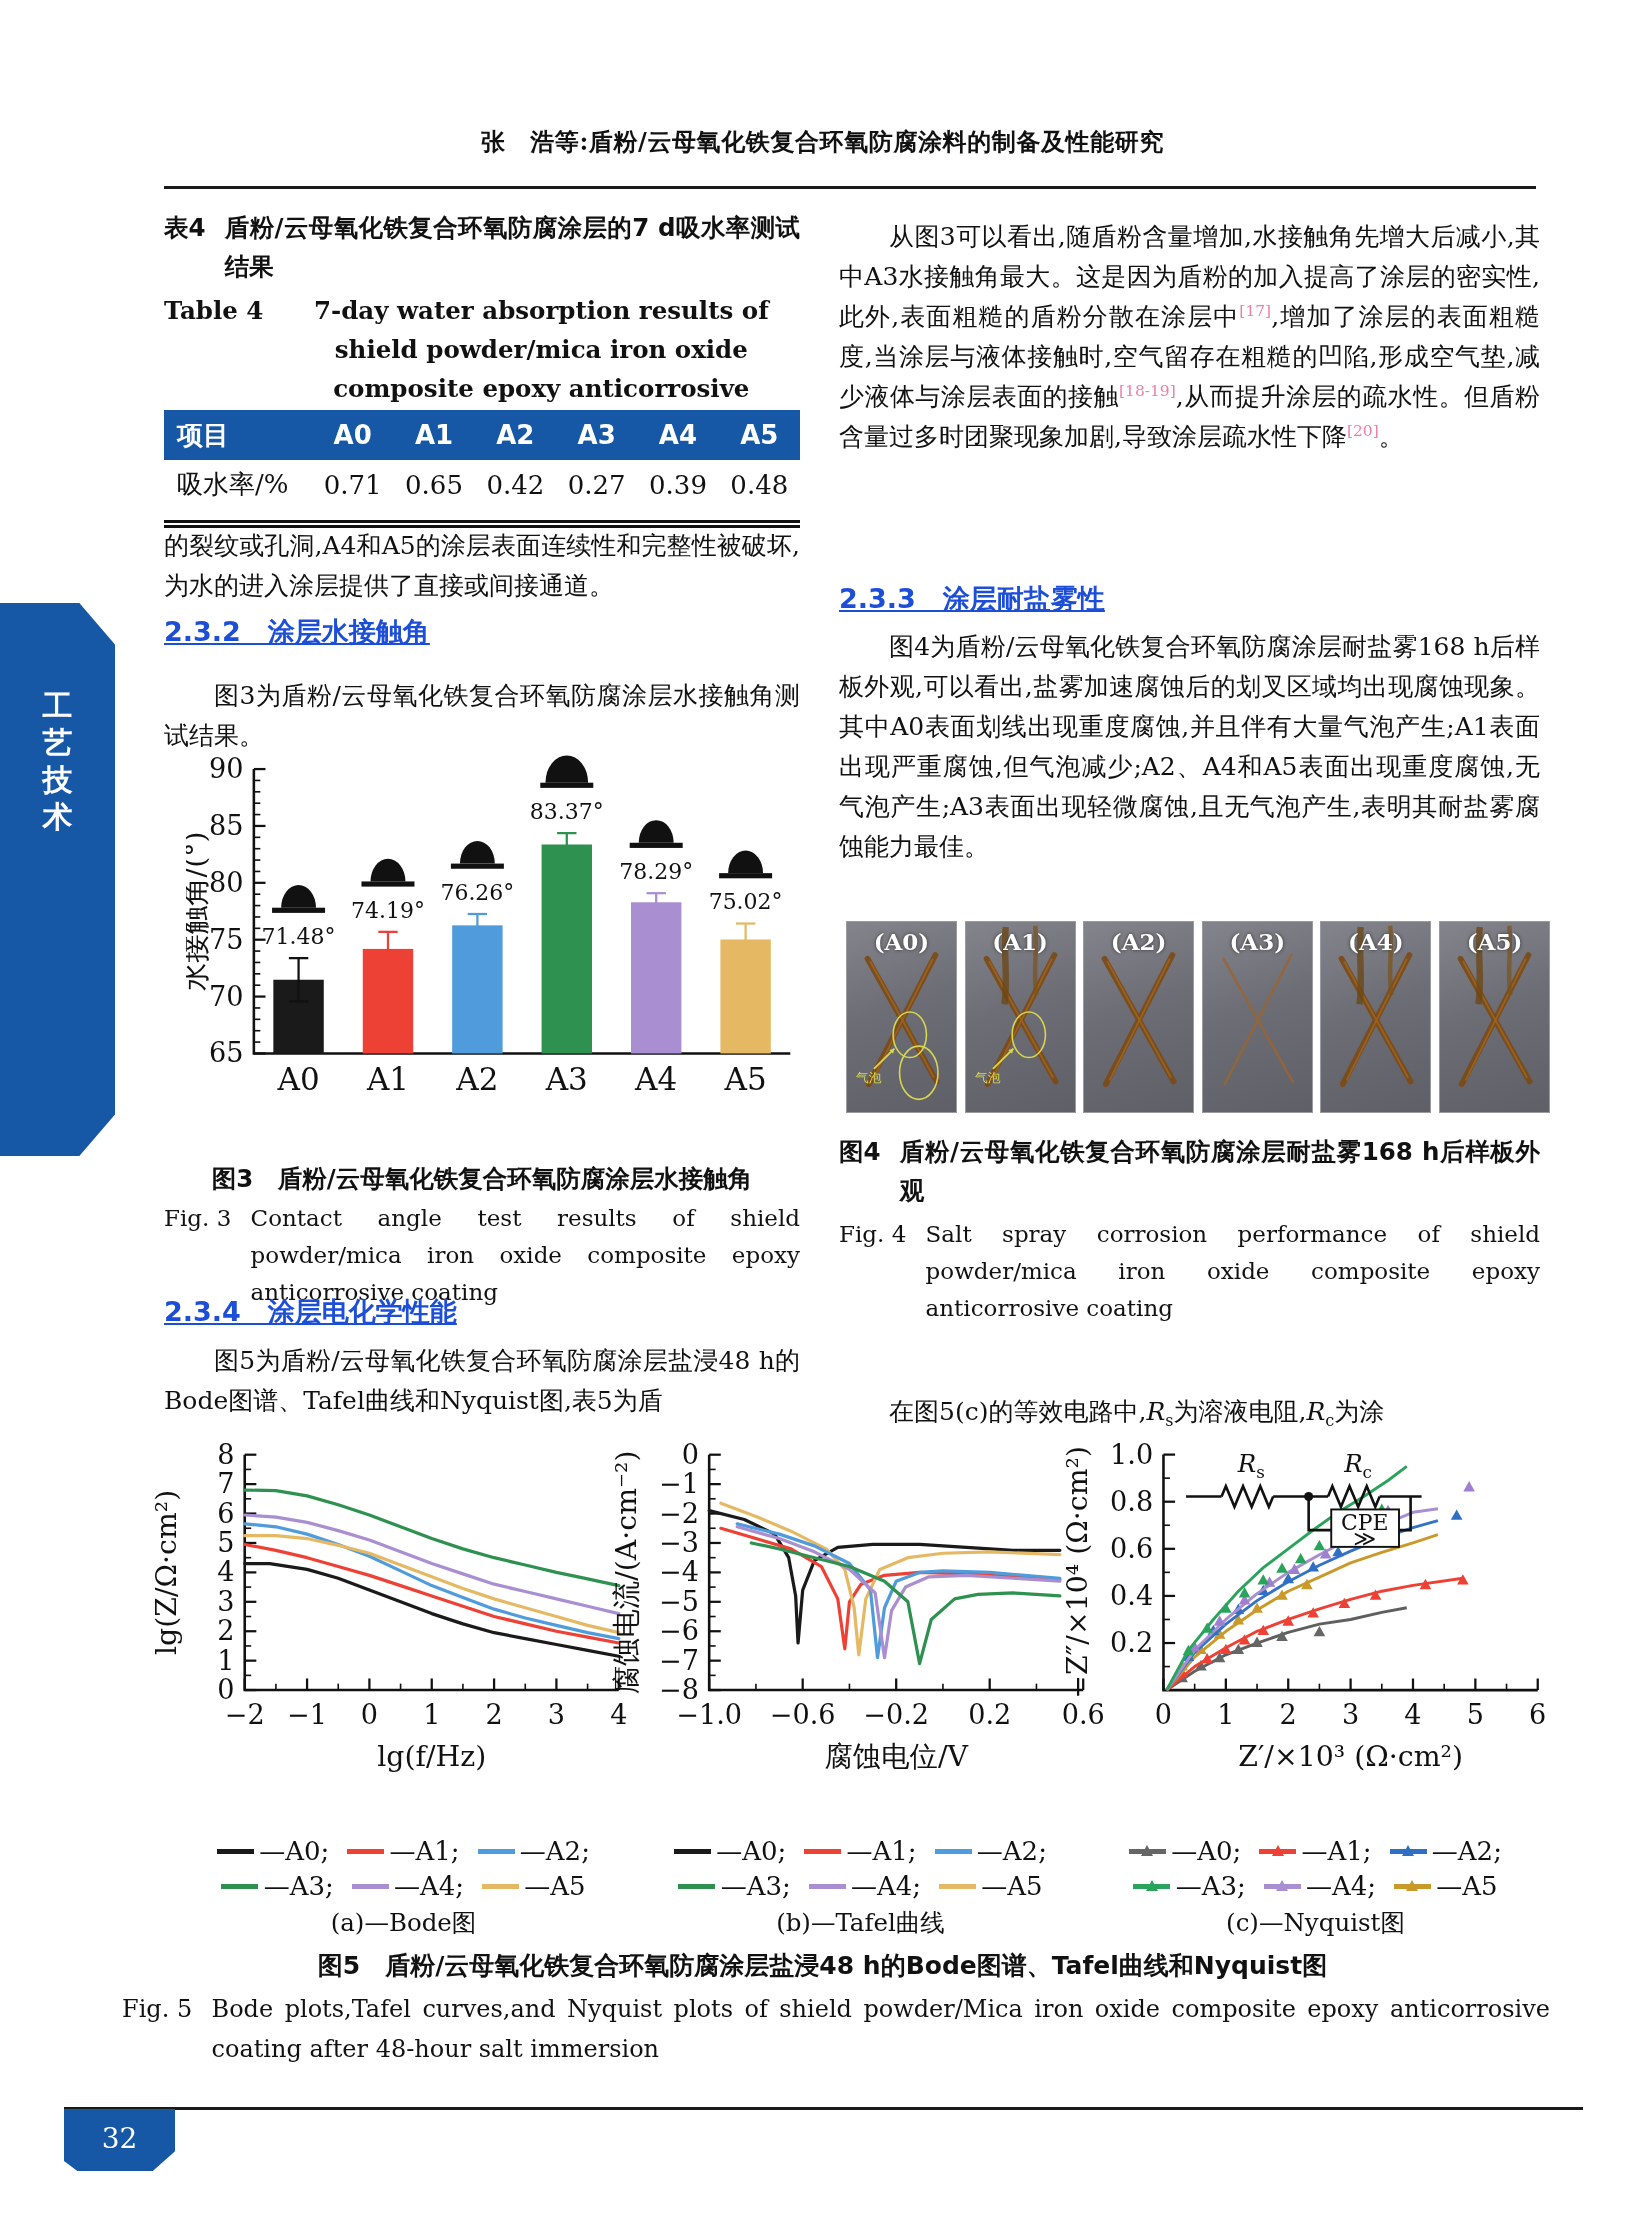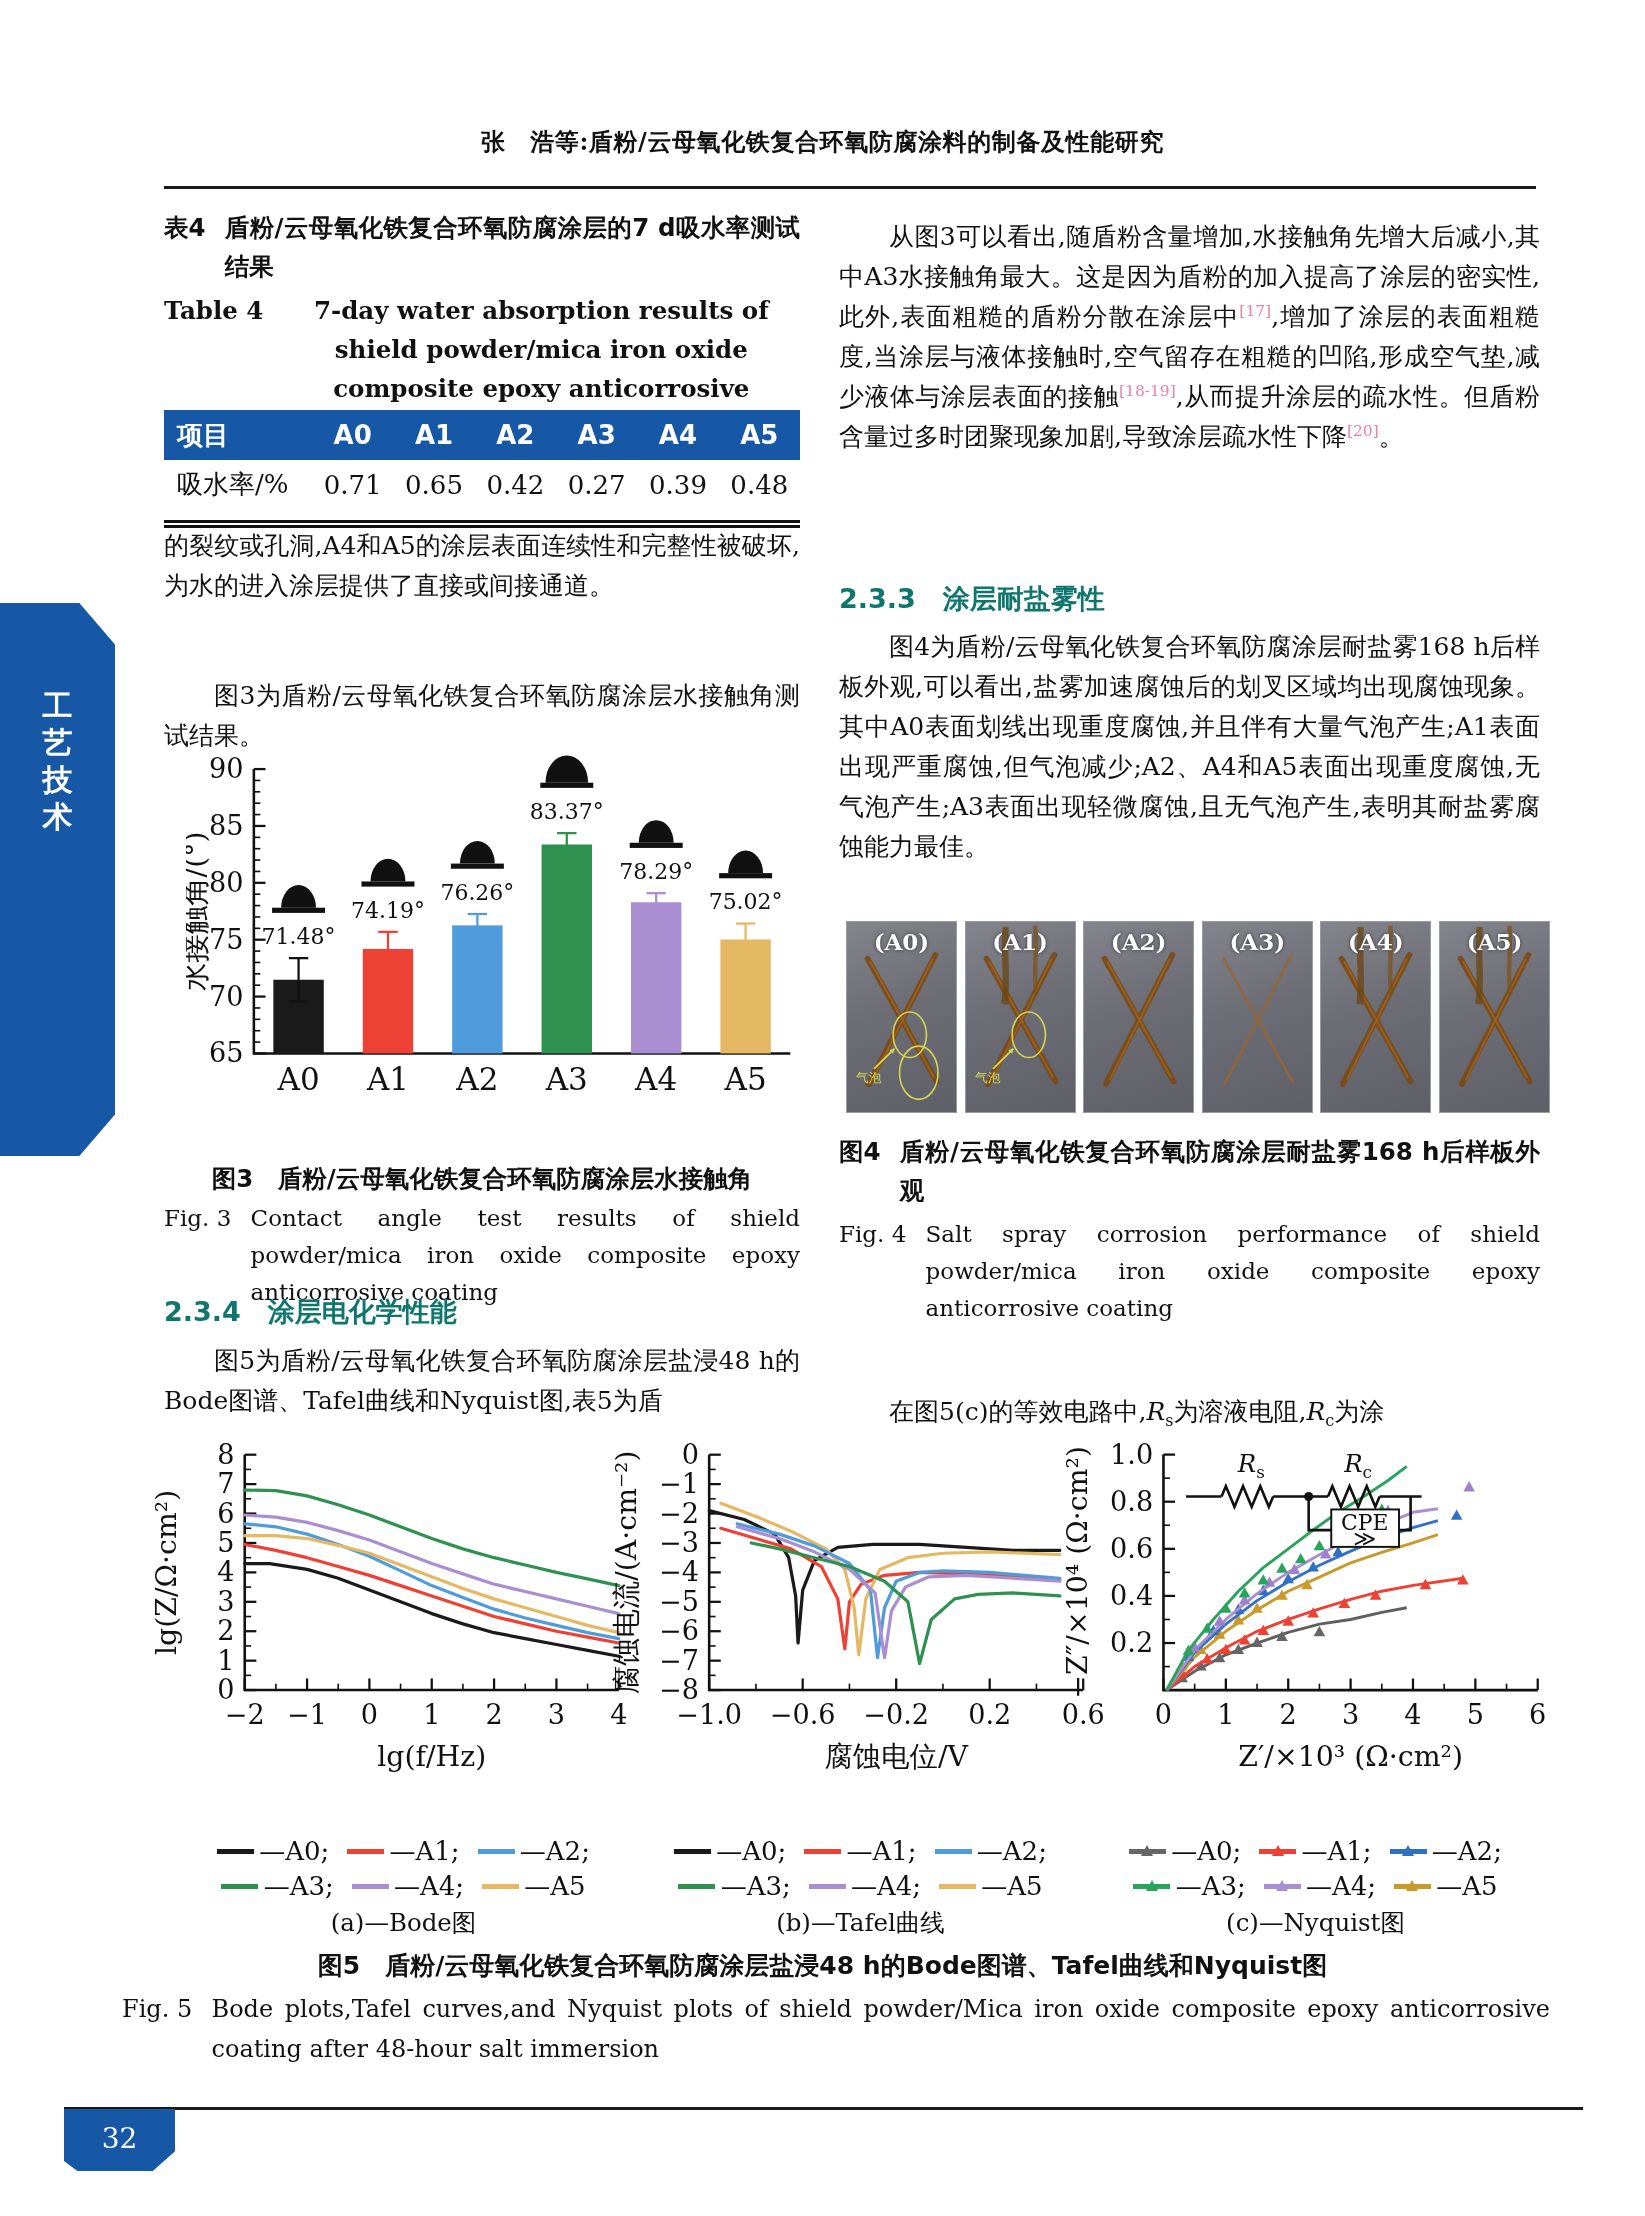--- a/index.html
+++ b/index.html
@@ -13,21 +13,21 @@
             clip-path:polygon(0 0,69% 0,100% 7.5%,100% 92.5%,69% 100%,0 100%);
             display:flex;flex-direction:column;align-items:center;padding-top:84px;box-sizing:border-box;}
   .side-tab span{color:#fff;font-family:"DejaVu Sans","Liberation Sans",sans-serif;
                  font-weight:bold;font-size:30px;line-height:37px;}
   
   .col-l{left:164px;width:636px;}
   .col-r{left:839px;width:701px;}
   .body-txt{font-size:25px;line-height:40px;text-align:justify;}
   .indent{text-indent:2em;}
   .heading{font-family:"DejaVu Sans","Liberation Sans",sans-serif;font-weight:bold;
-           color:#0f766e;font-size:27px;}
+           color:#1d4ed8;font-size:27px;text-decoration:underline;}
   sup.ref{color:#ed7fa3;font-size:15.5px;vertical-align:super;line-height:0;}
   sub.subv{font-size:16px;vertical-align:sub;line-height:0;}
   .it{font-style:italic;}
   
   .cap-cn{font-family:"DejaVu Sans","Liberation Sans",sans-serif;font-weight:bold;font-size:24.5px;line-height:39px;}
   .cap-en{font-size:23px;line-height:37px;}
   .hang{display:flex;}
   .hang .lbl{flex:0 0 auto;margin-right:19.3px;white-space:nowrap;text-align:right;}
   .hang .txt{flex:1 1 auto;text-align:justify;}
   .bold{font-weight:bold;}
@@ -110,20 +110,21 @@
       <div class="cell">0.71</div>
       <div class="cell">0.65</div>
       <div class="cell">0.42</div>
       <div class="cell">0.27</div>
       <div class="cell">0.39</div>
       <div class="cell">0.48</div>
     </div>
   </div>
 
   <div class="abs col-l body-txt" style="top:526px;">的裂纹或孔洞,A4和A5的涂层表面连续性和完整性被破坏,为水的进入涂层提供了直接或间接通道。</div>
+  <div class="abs col-l heading" style="top:614px;">2.3.2　涂层水接触角</div>
   <div class="abs col-l body-txt indent" style="top:676px;">图3为盾粉/云母氧化铁复合环氧防腐涂层水接触角测试结果。</div>
 
   <svg class="abs" id="fig3-svg" viewBox="0 0 950 575" style="left:186px;top:749px;width:614px;height:373px;">
       <path d="M 105 30 L 105 470 L 935 470" fill="none" stroke="#111" stroke-width="4"></path>
       <line x1="105" y1="470" x2="123" y2="470" stroke="#111" stroke-width="3.5"></line>
       <text x="89" y="484" text-anchor="end" class="tick">65</text>
       <line x1="105" y1="382" x2="123" y2="382" stroke="#111" stroke-width="3.5"></line>
       <text x="89" y="396" text-anchor="end" class="tick">70</text>
       <line x1="105" y1="294" x2="123" y2="294" stroke="#111" stroke-width="3.5"></line>
       <text x="89" y="308" text-anchor="end" class="tick">75</text>

